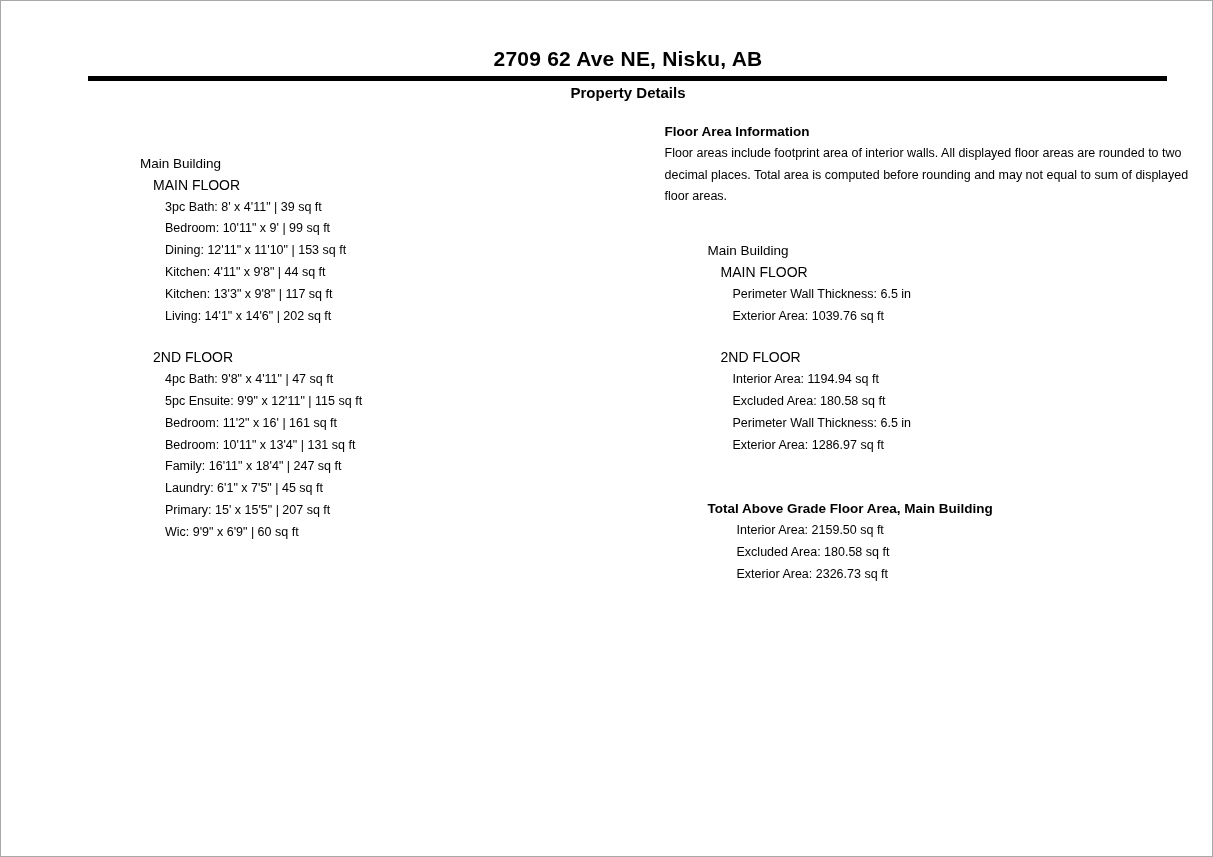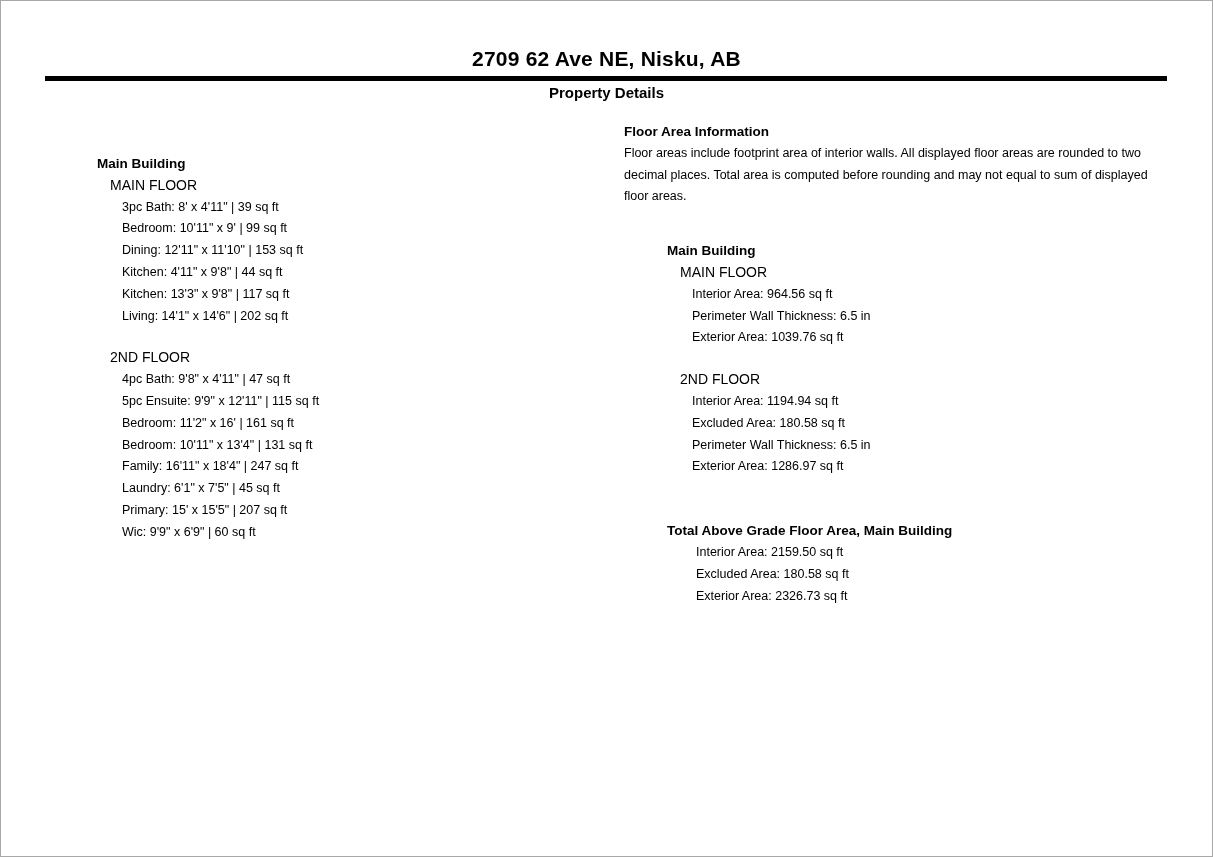--- a/index.html
+++ b/index.html
@@ -6,20 +6,21 @@
   html, body { margin: 0; padding: 0; background: #e8e8e8; }
   body { font-family: "Liberation Sans", "DejaVu Sans", sans-serif; color: #000; }
 
   .page {
     position: relative;
     width: 1213px;
     height: 857px;
     background: #ffffff;
     border: 1px solid #a8a8a8;
     overflow: hidden;
+    padding-left: 43px;
   }
 
   header { text-align: center; }
 
   .page-title {
     margin: 46px 0 0 0;
     font-size: 21px;
     font-weight: bold;
     line-height: 24px;
     letter-spacing: 0.2px;
@@ -58,21 +59,21 @@
   .section-desc {
     margin: 0;
     font-size: 12.5px;
     line-height: 21.8px;
   }
 
   .building { margin-top: 20px; padding-left: 43px; }
 
   .building-heading {
     font-size: 13.5px;
-    font-weight: bold;
+    font-weight: normal;
     line-height: 21.8px;
     margin-top: 32px;
   }
 
   .floor-group + .floor-group { margin-top: 20px; }
 
   .floor-heading {
     font-size: 14px;
     line-height: 21.8px;
     margin-left: 13px;
@@ -139,21 +140,20 @@
 
     <section class="col col-right">
       <h3 class="section-heading">Floor Area Information</h3>
       <p class="section-desc">Floor areas include footprint area of interior walls. All displayed floor areas are rounded to two decimal places. Total area is computed before rounding and may not equal to sum of displayed floor areas.</p>
 
       <div class="building">
         <div class="building-heading">Main Building</div>
 
         <div class="floor-group">
           <div class="floor-heading">MAIN FLOOR</div>
-          <div class="stat-line">Interior Area: 964.56 sq ft</div>
           <div class="stat-line">Perimeter Wall Thickness: 6.5 in</div>
           <div class="stat-line">Exterior Area: 1039.76 sq ft</div>
         </div>
 
         <div class="floor-group">
           <div class="floor-heading">2ND FLOOR</div>
           <div class="stat-line">Interior Area: 1194.94 sq ft</div>
           <div class="stat-line">Excluded Area: 180.58 sq ft</div>
           <div class="stat-line">Perimeter Wall Thickness: 6.5 in</div>
           <div class="stat-line">Exterior Area: 1286.97 sq ft</div>

